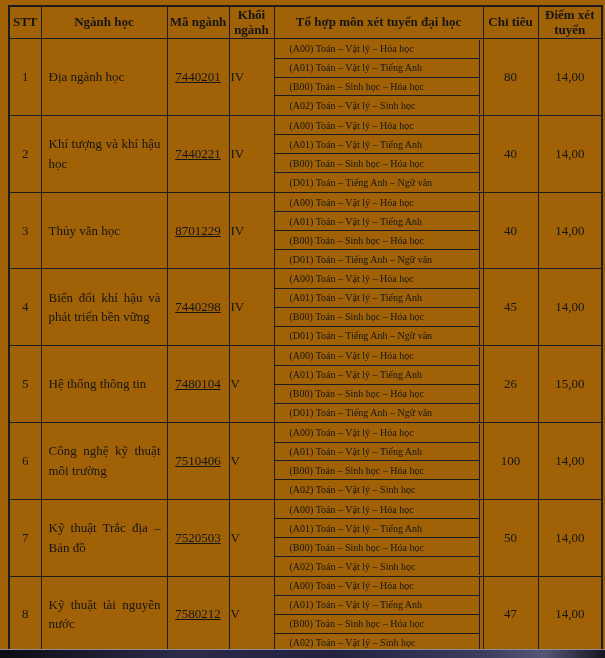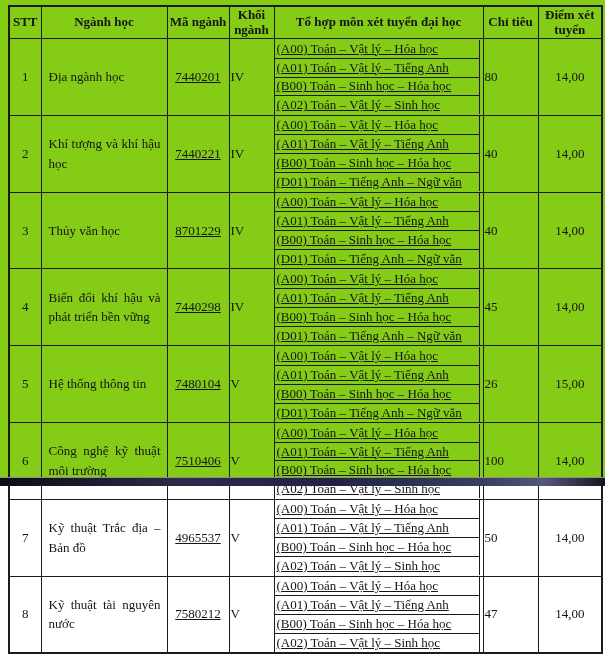--- a/index.html
+++ b/index.html
@@ -6,22 +6,22 @@
   body {
     width: 605px; height: 658px;
     background: #ffffff;
     font-family: "Liberation Serif", serif;
     color: #151515;
     position: relative;
     overflow: hidden;
   }
   .sheet {
     position: absolute; left: 0; top: 0;
-    width: 605px; height: 486px;
-    background: #84cc16;
+    width: 605px; height: 658px;
+    background: #a16207;
   }
   table.adm {
     position: absolute; left: 8px; top: 5px;
     width: 593px;
     border-collapse: collapse;
     table-layout: fixed;
     border: 2px solid #1c1c1c;
   }
   table.adm th, table.adm td {
     border: 1px solid #1c1c1c;
@@ -51,40 +51,39 @@
   }
   td.c-stt   { text-align: center; font-size: 13.5px; }
   td.c-nganh {
     text-align: justify;
     padding: 0 6px 0 7px;
     line-height: 1.5;
     font-size: 13.2px;
   }
   td.c-ma    { text-align: center; font-size: 13.5px; text-decoration: underline; }
   td.c-khoi  { text-align: left; font-size: 13.5px; }
-  td.c-chitieu { font-size: 13.5px; }
+  td.c-chitieu { text-align: center; font-size: 13.5px; }
   td.c-diem  { text-align: center; font-size: 13.5px; }
 
   td.c-tohop { padding: 0; vertical-align: top; }
   .combo-wrap {
     height: 74.8px;
     margin-right: 3px;
     border-right: 1px solid #1c1c1c;
     display: flex;
     flex-direction: column;
   }
   .combo-row {
     flex: 1 1 0;
     border-bottom: 1px solid #1c1c1c;
     display: flex;
     align-items: center;
-    padding-left: 2px;
-    font-size: 13px;
+    padding-left: 15px;
+    font-size: 10px;
     white-space: nowrap;
-    text-decoration: underline;
   }
   .combo-row:last-child { border-bottom: none; }
 
   .footer-bar {
     position: absolute;
     left: 0; bottom: 0;
     width: 605px; height: 8px;
     border-top: 1px solid #8d8d9a;
     background: linear-gradient(90deg,
       #0c0c14 0%, #2c2c4a 30%, #222240 55%,
@@ -210,21 +209,21 @@
               <div class="combo-row">(B00) Toán – Sinh học – Hóa học</div>
               <div class="combo-row">(A02) Toán – Vật lý – Sinh học</div>
             </div>
           </td>
           <td class="c-chitieu">100</td>
           <td class="c-diem">14,00</td>
         </tr>
         <tr>
           <td class="c-stt">7</td>
           <td class="c-nganh">Kỹ thuật Trắc địa – Bản đồ</td>
-          <td class="c-ma">4965537</td>
+          <td class="c-ma">7520503</td>
           <td class="c-khoi">V</td>
           <td class="c-tohop">
             <div class="combo-wrap">
               <div class="combo-row">(A00) Toán – Vật lý – Hóa học</div>
               <div class="combo-row">(A01) Toán – Vật lý – Tiếng Anh</div>
               <div class="combo-row">(B00) Toán – Sinh học – Hóa học</div>
               <div class="combo-row">(A02) Toán – Vật lý – Sinh học</div>
             </div>
           </td>
           <td class="c-chitieu">50</td>

